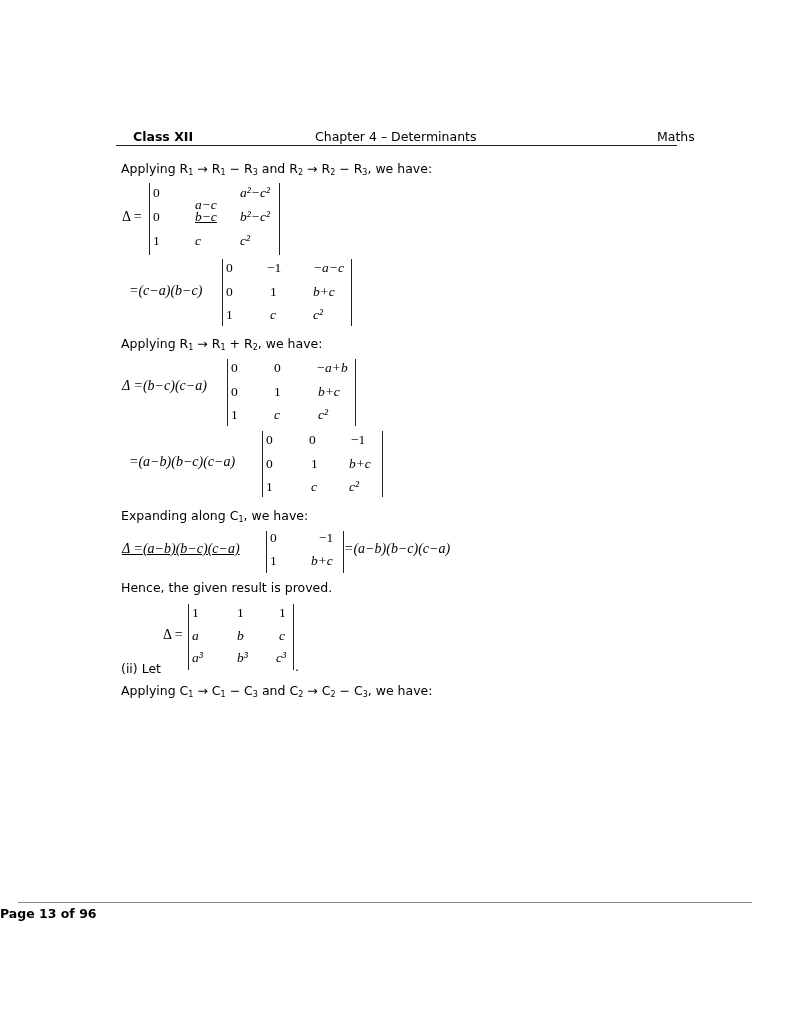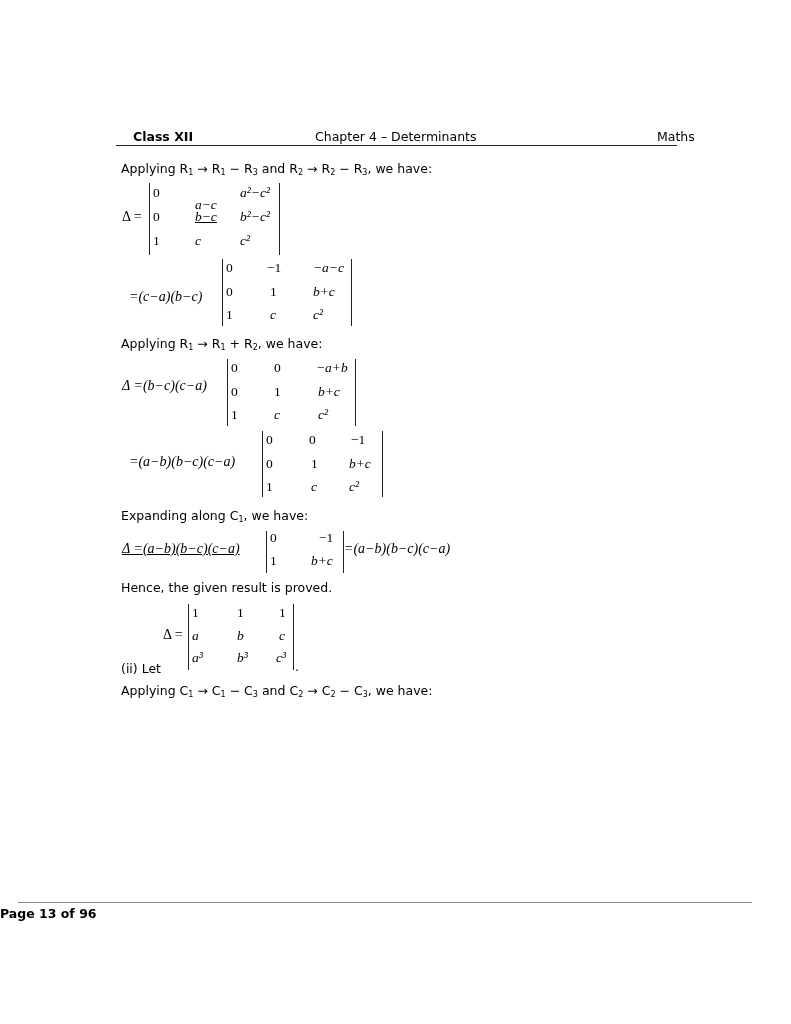--- a/index.html
+++ b/index.html
@@ -35,21 +35,21 @@
   <span class="cell mi" style="left:45px; top:14px;text-align:center;">a−c</span>
   <span class="cell mi" style="left:90px; top:2px;">a²−c²</span>
   <span class="cell" style="left:3px; top:26px;">0</span>
   <span class="cell mi" style="left:45px; top:26px;text-decoration:underline;">b−c</span>
   <span class="cell mi" style="left:90px; top:26px;">b²−c²</span>
   <span class="cell" style="left:3px; top:50px;">1</span>
   <span class="cell mi" style="left:45px; top:50px;">c</span>
   <span class="cell mi" style="left:90px; top:50px;">c²</span>
 </div>
 
-<div class="math mi" style="left:129px; top:289px;text-align:right;">=(c−a)(b−c)</div>
+<div class="math mi" style="left:129px; top:283px;text-align:right;">=(c−a)(b−c)</div>
 <div class="det" style="left:222px; top:259px; width:128px; height:67px;">
   <span class="cell" style="left:3px; top:1px;">0</span>
   <span class="cell" style="left:44px; top:1px;">−1</span>
   <span class="cell mi" style="left:90px; top:1px;">−a−c</span>
   <span class="cell" style="left:3px; top:25px;">0</span>
   <span class="cell" style="left:47px; top:25px;">1</span>
   <span class="cell mi" style="left:90px; top:25px;">b+c</span>
   <span class="cell" style="left:3px; top:48px;">1</span>
   <span class="cell mi" style="left:47px; top:48px;">c</span>
   <span class="cell mi" style="left:90px; top:48px;">c²</span>

